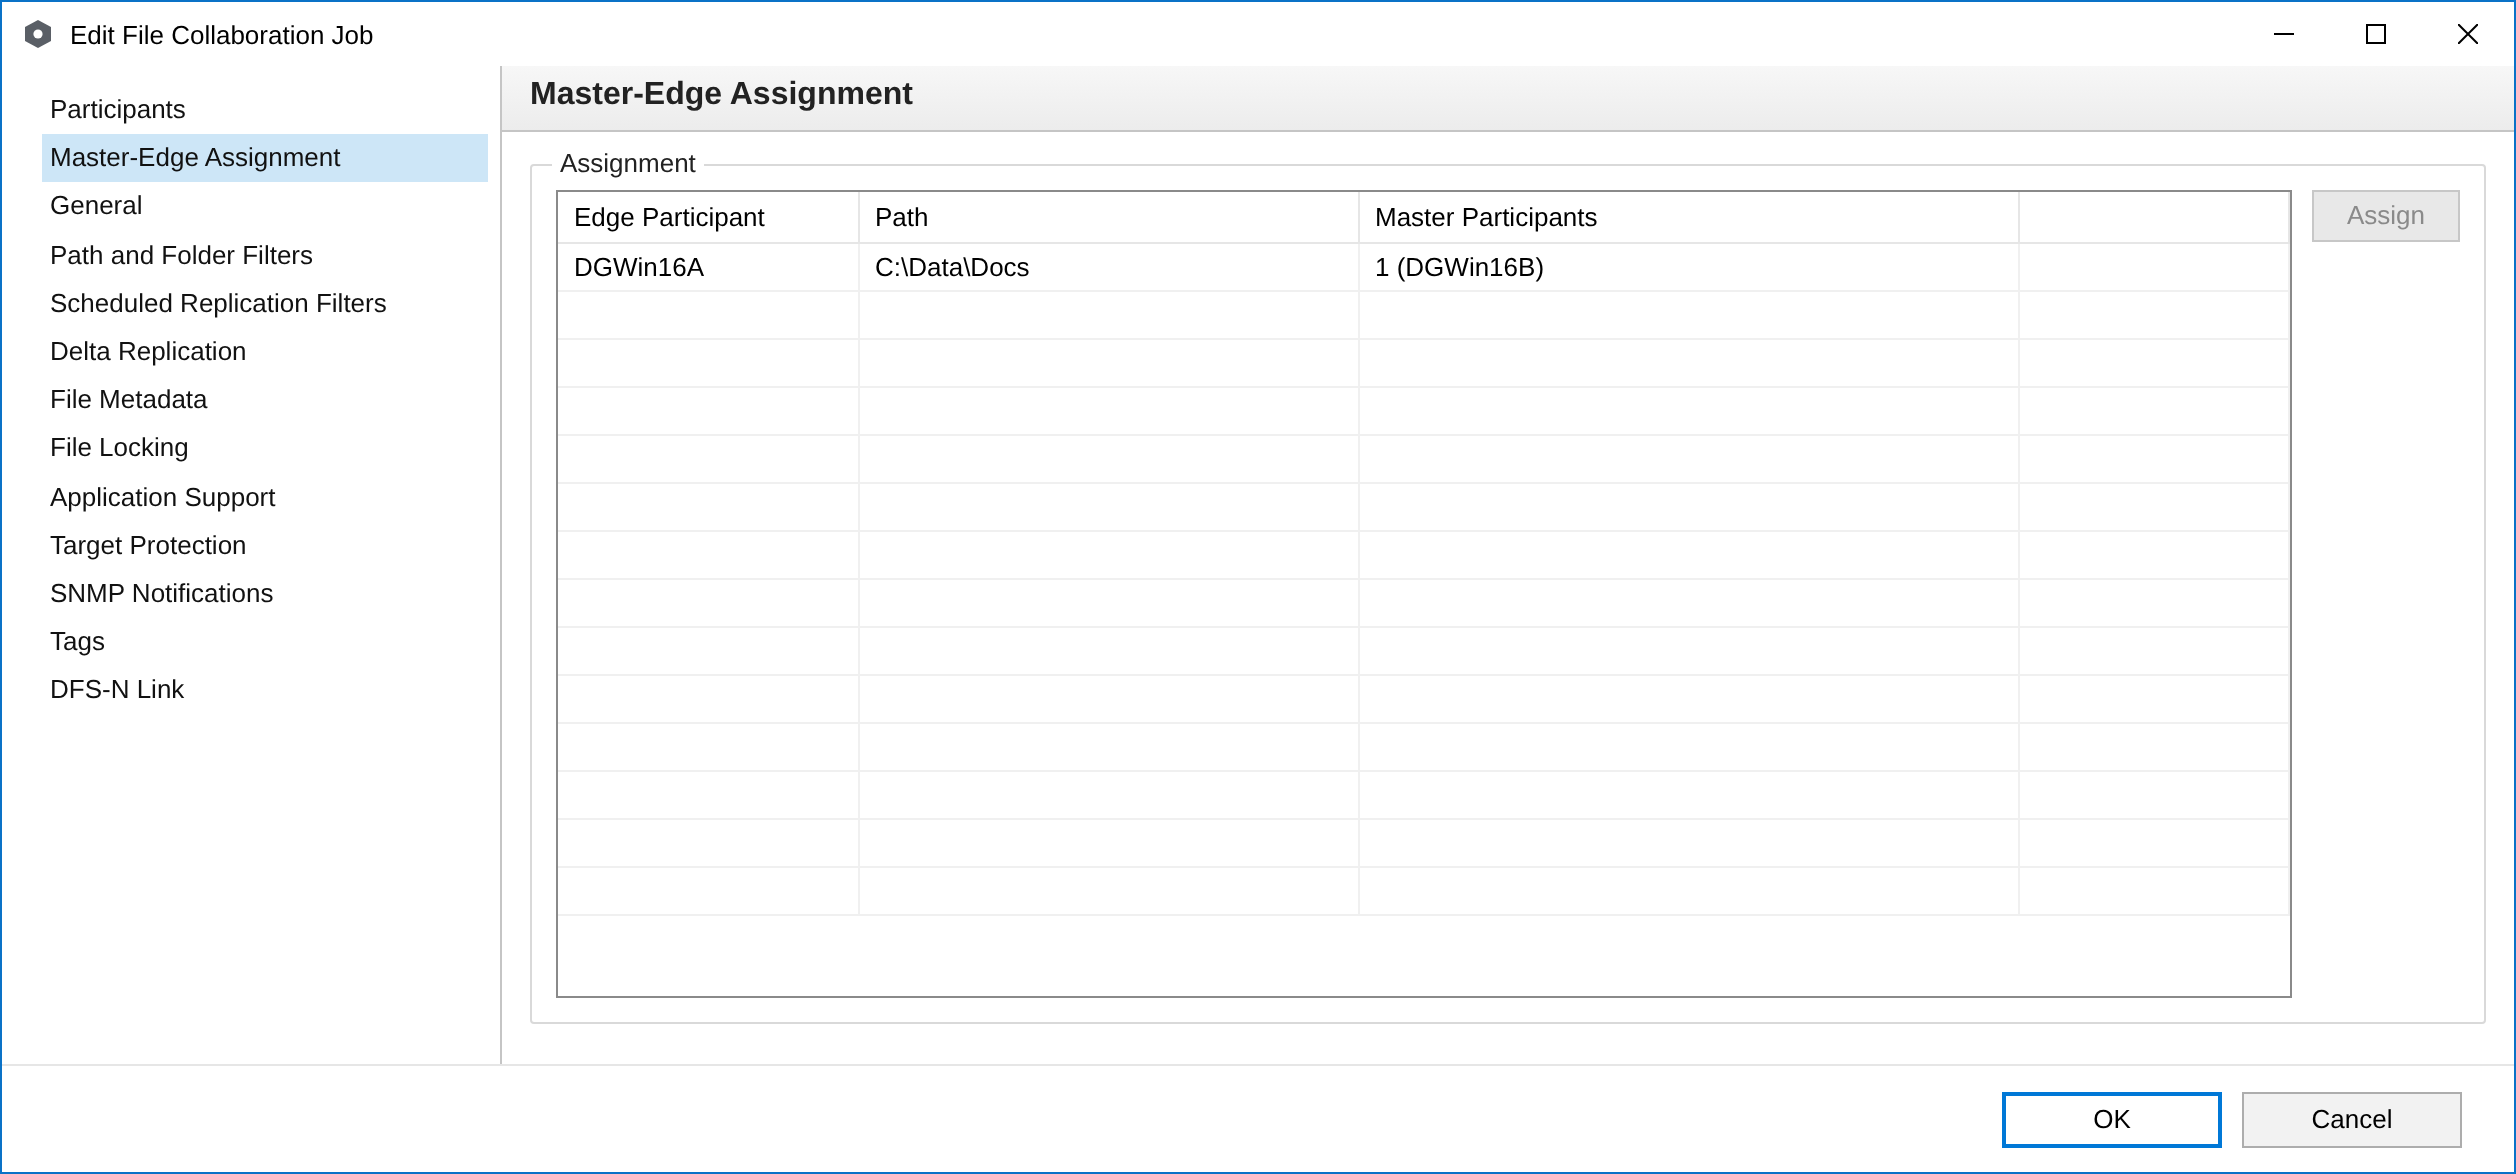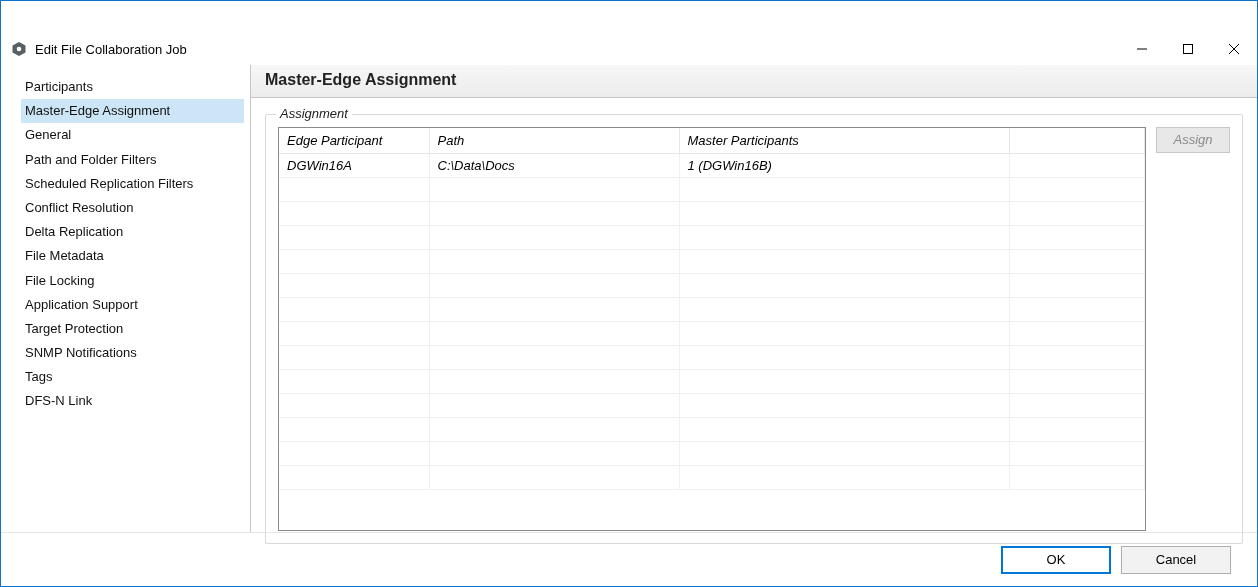--- a/index.html
+++ b/index.html
@@ -22,21 +22,20 @@
       flex-direction: column;
       background: #ffffff;
     }
     
     .title-bar {
       height: 32px;
       display: flex;
       align-items: center;
       background: #ffffff;
       flex-shrink: 0;
-      margin-top: 32px;
     }
     .title-bar .app-icon {
       width: 16px;
       height: 16px;
       margin: 0 8px 0 10px;
       display: inline-flex;
       align-items: center;
       justify-content: center;
     }
     .title-bar .title {
@@ -99,21 +98,20 @@
       flex: 1;
       padding: 16px 14px 10px 14px;
       position: relative;
     }
     .groupbox {
       border: 1px solid #d9d9d9;
       border-radius: 2px;
       padding: 12px 12px 12px 12px;
       position: relative;
       height: 430px;
-      font-style: italic;
     }
     .groupbox-label {
       position: absolute;
       top: -9px;
       left: 10px;
       background: #ffffff;
       padding: 0 4px;
       color: #222;
     }
     .groupbox-inner {
@@ -224,21 +222,20 @@
   </div>
 
   <div class="body">
 
     <div class="sidebar">
       <div class="side-item"><span>Participants</span></div>
       <div class="side-item selected"><span>Master-Edge Assignment</span></div>
       <div class="side-item"><span>General</span></div>
       <div class="side-item"><span>Path and Folder Filters</span></div>
       <div class="side-item"><span>Scheduled Replication Filters</span></div>
-      <div class="side-item"><span>Conflict Resolution</span></div>
       <div class="side-item"><span>Delta Replication</span></div>
       <div class="side-item"><span>File Metadata</span></div>
       <div class="side-item"><span>File Locking</span></div>
       <div class="side-item"><span>Application Support</span></div>
       <div class="side-item"><span>Target Protection</span></div>
       <div class="side-item"><span>SNMP Notifications</span></div>
       <div class="side-item"><span>Tags</span></div>
       <div class="side-item"><span>DFS-N Link</span></div>
     </div>
 

